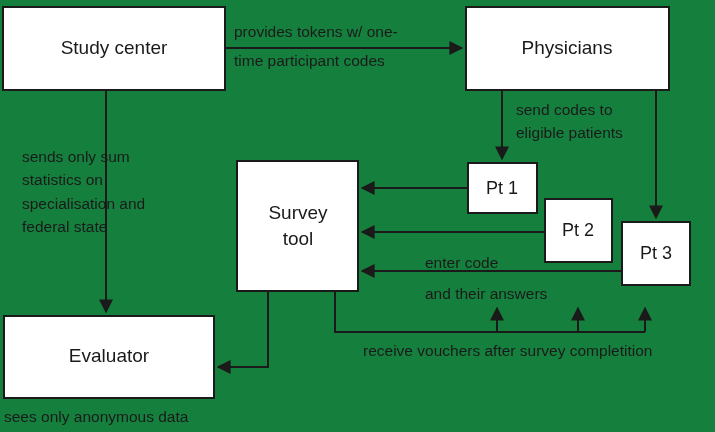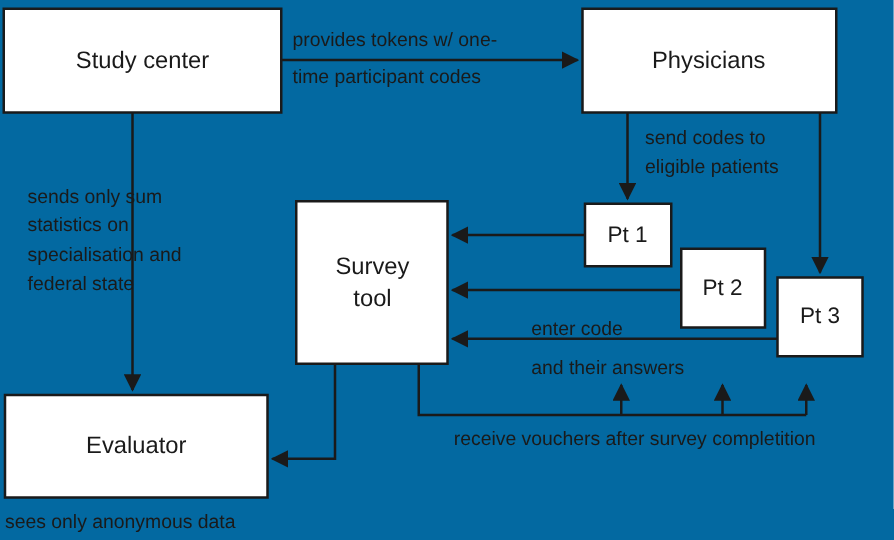--- a/index.html
+++ b/index.html
@@ -4,21 +4,21 @@
 <style>
   html, body {
     margin: 0;
     padding: 0;
     background: #ffffff;
   }
   #diagram-root {
     position: relative;
     width: 715px;
     height: 432px;
-    background: #0369a1;
+    background: #15803d;
     font-family: "Liberation Sans", sans-serif;
     overflow: hidden;
   }
   svg#flow {
     position: absolute;
     top: 0;
     left: 0;
     width: 715px;
     height: 432px;
   }

